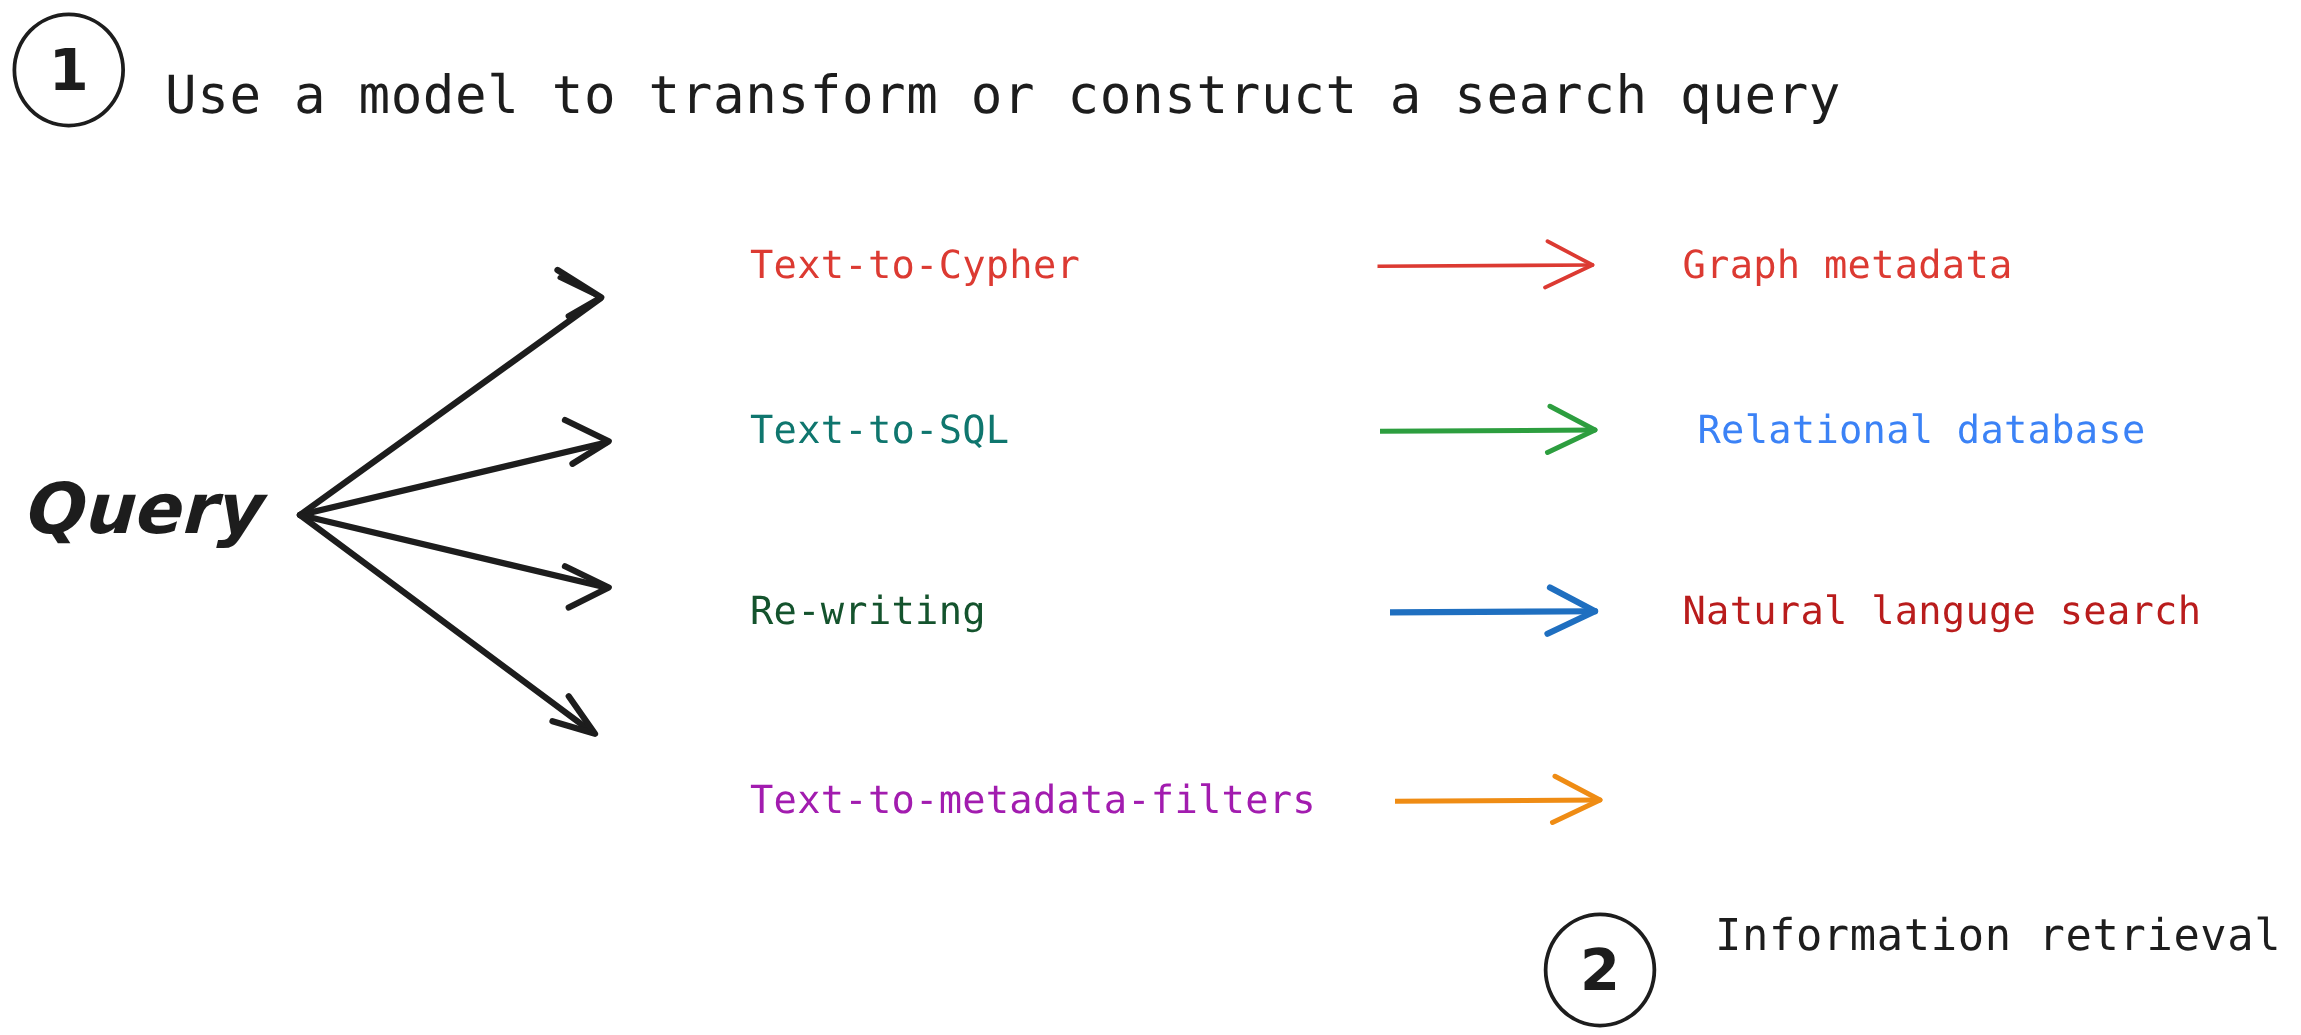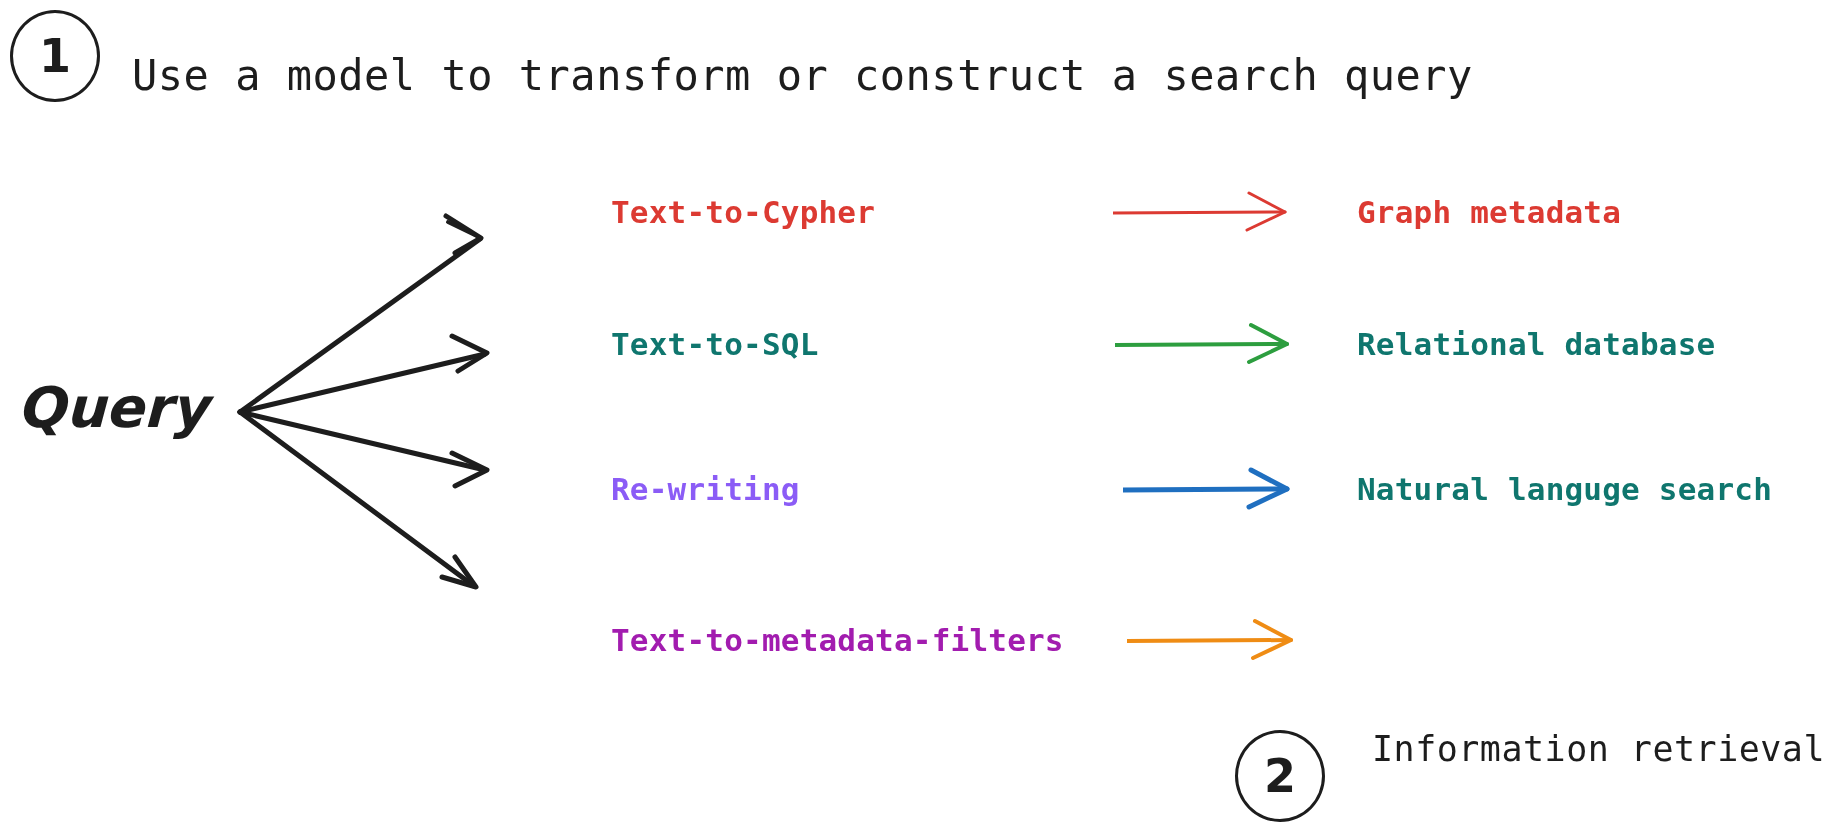--- a/index.html
+++ b/index.html
@@ -76,25 +76,24 @@
   #fan-arrows {
     position: absolute;
     left: 0; top: 0;
     width: 1841px; height: 828px;
     pointer-events: none;
   }
 
   
   .row {
     position: absolute;
-    left: 11px;
+    left: 0;
     width: 1793px;
     height: 56px;
     display: block;
-    font-weight: bold;
   }
   .row-source-label {
     position: absolute;
     left: 600px;
     top: 0;
     line-height: 56px;
     font-family: "DejaVu Sans Mono", monospace;
     font-size: 31px;
     white-space: nowrap;
     letter-spacing: 0.2px;
@@ -157,31 +156,31 @@
         <div class="row-target-label" style="color: rgb(220, 58, 50);">Graph metadata</div>
       </div>
       <div class="row" style="top: 316px;">
         <div class="row-source-label" style="color: #0f766e;">Text-to-SQL</div>
         <svg class="row-arrow" width="192" height="56" viewBox="0 0 192 56" style="left: 1104px;">
           <g fill="none" stroke="#2d9e3f" stroke-width="4" stroke-linecap="round" stroke-linejoin="round">
             <path d="M0,29 L172,28"></path>
             <path d="M136,9 L172,28 L134,46"></path>
           </g>
         </svg>
-        <div class="row-target-label" style="color: #0f766e;">Relational database</div>
+        <div class="row-target-label" style="color: #3b82f6; margin-left: 12px;">Relational database</div>
       </div>
       <div class="row" style="top: 461px;">
-        <div class="row-source-label" style="color: #8b5cf6;">Re-writing</div>
+        <div class="row-source-label" style="color: #14532d;">Re-writing</div>
         <svg class="row-arrow" width="184" height="56" viewBox="0 0 184 56" style="left: 1112px;">
           <g fill="none" stroke="#1f6fc0" stroke-width="5" stroke-linecap="round" stroke-linejoin="round">
             <path d="M0,29 L164,28"></path>
             <path d="M128,9 L164,28 L126,46"></path>
           </g>
         </svg>
-        <div class="row-target-label" style="color: #0f766e;">Natural languge search</div>
+        <div class="row-target-label" style="color: #b91c1c;">Natural languge search</div>
       </div>
       <div class="row" style="top: 612px;">
         <div class="row-source-label" style="color: #a21caf;">Text-to-metadata-filters</div>
         <svg class="row-arrow" width="184" height="56" viewBox="0 0 184 56" style="left: 1116px;">
           <g fill="none" stroke="#ef8c14" stroke-width="4" stroke-linecap="round" stroke-linejoin="round">
             <path d="M0,29 L164,28"></path>
             <path d="M128,9 L164,28 L126,46"></path>
           </g>
         </svg>
       </div>

